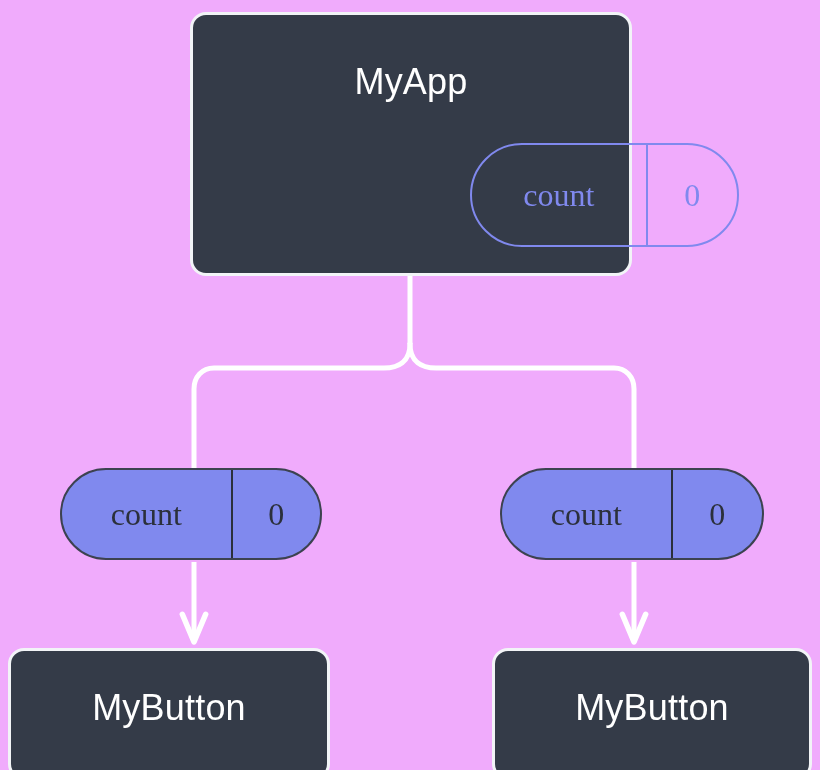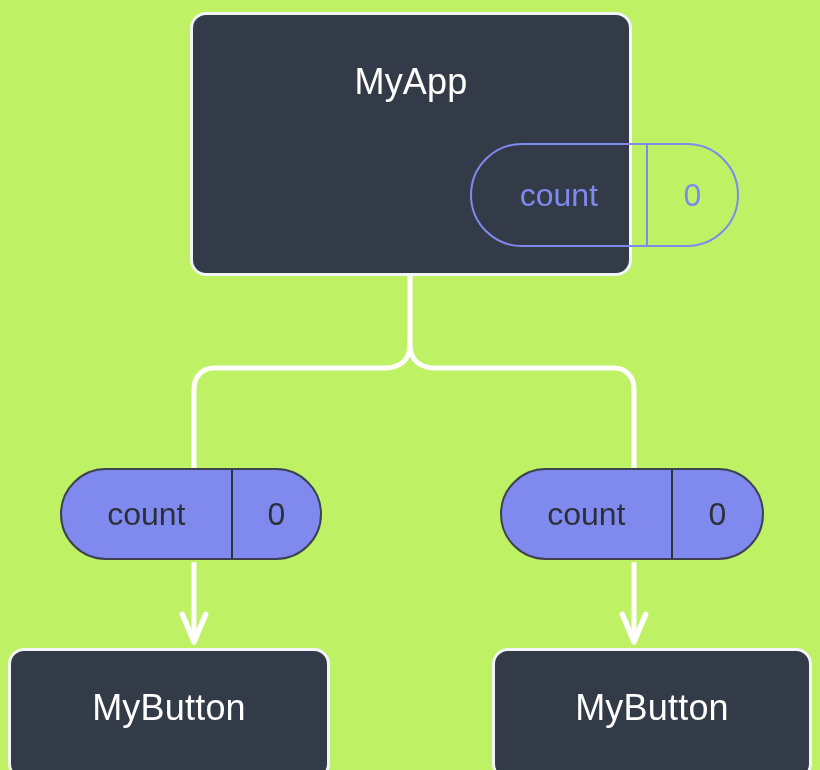--- a/index.html
+++ b/index.html
@@ -10,21 +10,21 @@
   body {
     width: 820px;
     height: 770px;
     overflow: hidden;
     font-family: "Liberation Sans", sans-serif;
   }
   #stage {
     position: relative;
     width: 820px;
     height: 770px;
-    background: #bef264;
+    background: #f0abfc;
   }
 
   
   #connectors {
     position: absolute;
     left: 0;
     top: 0;
     width: 820px;
     height: 770px;
     pointer-events: none;
@@ -89,20 +89,21 @@
     overflow: hidden;
   }
   .pill .pill-key,
   .pill .pill-val {
     display: flex;
     align-items: center;
     justify-content: center;
     font-size: 32px;
     font-weight: 400;
     white-space: nowrap;
+    font-family: Liberation Serif, serif;
   }
   .pill .pill-divider {
     width: 2px;
     flex: 0 0 2px;
   }
 
   
   .pill--outline {
     background: transparent;
     border: 2px solid #8089ee;

